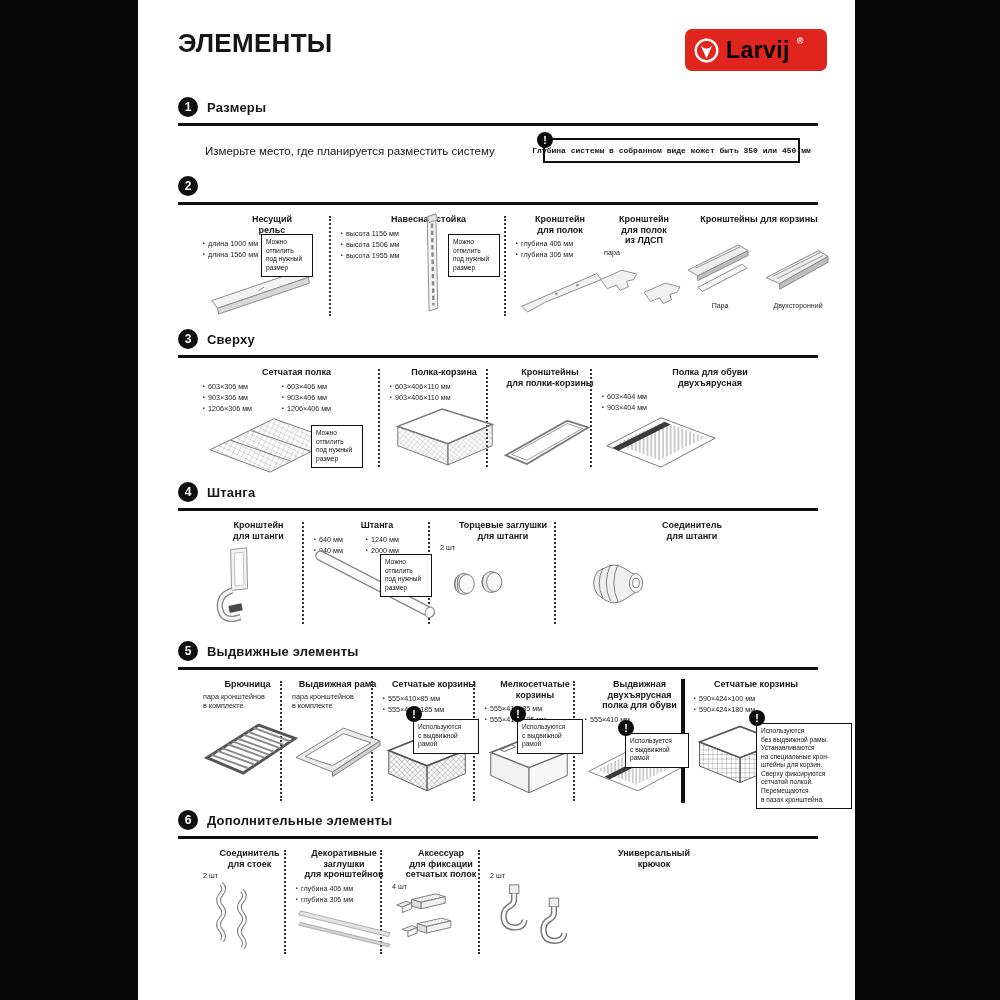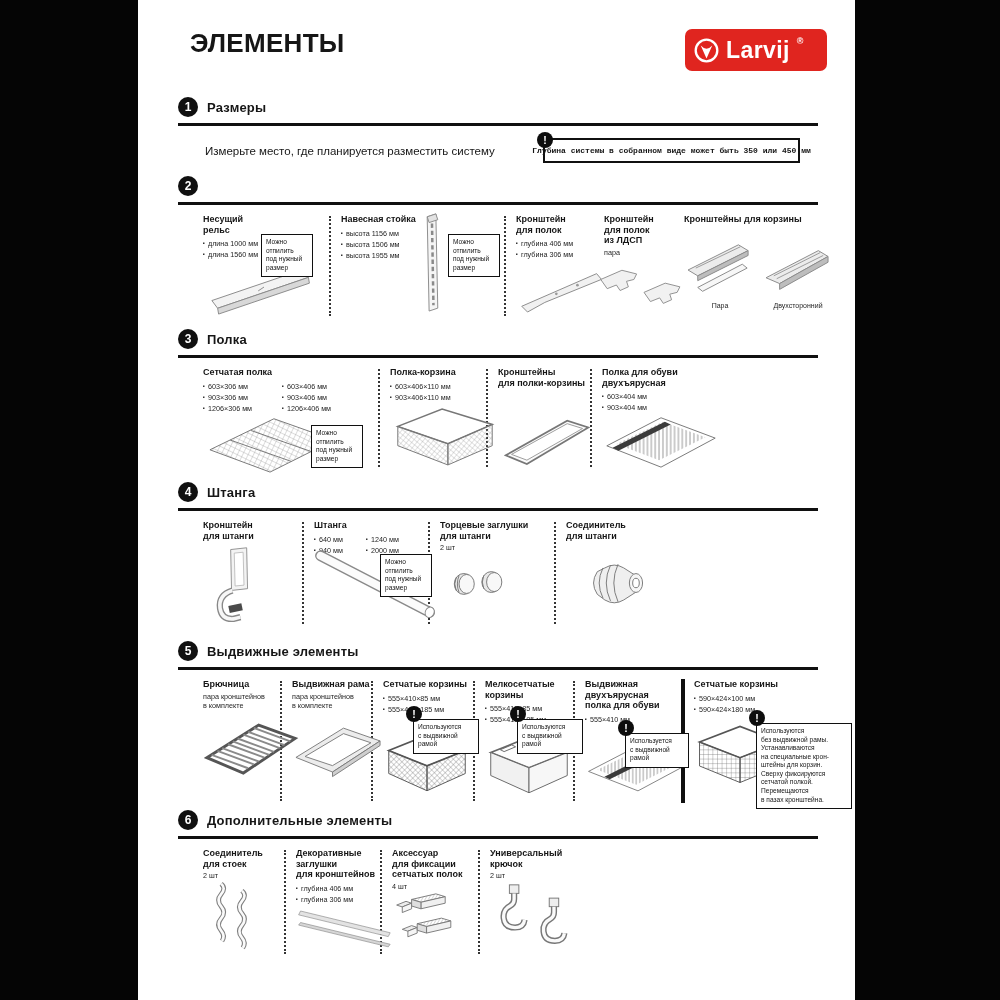--- a/index.html
+++ b/index.html
@@ -2,24 +2,24 @@
 <html><head>
 <meta charset="utf-8">
 <style>
   * { margin:0; padding:0; box-sizing:border-box; }
   html,body { background:#000; }
   body { font-family:"Liberation Sans","DejaVu Sans",sans-serif; color:#161616; }
   .stage { position:relative; width:1000px; height:1000px; background:#050505; margin:0 auto; overflow:hidden; }
   .page { position:absolute; left:138px; top:0; width:717px; height:1000px; background:#ffffff; }
 
   
-  .page-title { position:absolute; left:52px; top:28px; font-size:26px; font-weight:bold; letter-spacing:.3px; }
+  .page-title { position:absolute; left:40px; top:28px; font-size:26px; font-weight:bold; letter-spacing:.3px; }
   .logo { position:absolute; top:29px; right:28px; width:142px; height:42px; background:#e0251f; border-radius:7px;
           display:flex; align-items:center; padding:0 10px 0 8px; gap:6px; }
-  .logo-text { color:#ffffff; font-size:23px; font-weight:bold; letter-spacing:.4px; }
+  .logo-text { color:#000000; font-size:23px; font-weight:bold; letter-spacing:.4px; }
   .logo-reg { color:#fff; font-size:9px; vertical-align:top; position:relative; top:-9px; left:1px; font-weight:bold; }
 
   
   .sec { position:absolute; left:40px; width:640px; }
   .sec-head { display:flex; align-items:center; gap:9px; padding-bottom:6px; border-bottom:3px solid #101010; }
   .badge-num { flex:0 0 auto; width:20px; height:20px; border-radius:50%; background:#101010; color:#fff;
                font-size:12px; font-weight:bold; display:flex; align-items:center; justify-content:center; }
   .sec-title { font-size:13px; font-weight:bold; letter-spacing:.2px; }
 
   
@@ -32,21 +32,21 @@
           font-size:10.5px; font-weight:bold; display:flex; align-items:center; justify-content:center; z-index:6; }
   .alert .bang { left:-8px; top:-8px; }
 
   
   .row { display:flex; margin-top:9px; padding-left:25px; align-items:stretch; }
   .col { position:relative; flex:0 0 auto; }
   .col.grow { flex:1 1 auto; }
   .col.dd::before { content:""; position:absolute; left:-12px; top:2px; bottom:2px; border-left:2px dotted #343434; }
   .col.thick::before { content:""; position:absolute; left:-13px; top:0; bottom:0; border-left:4px solid #101010; }
 
-  .item-name { font-weight:bold; font-size:9px; line-height:1.18; white-space:pre-line; }
+  .item-name { font-weight:bold; font-size:9px; line-height:1.18; white-space:pre-line;text-align:center; }
   .specs { list-style:none; margin-top:3px; font-size:7.2px; line-height:1.55; color:#1e1e1e; }
   .specs li::before { content:"▪"; font-size:5.5px; margin-right:3px; position:relative; top:-1px; }
   .specs.cols2 { column-count:2; column-gap:8px; }
   .sub { font-size:7.2px; margin-top:2px; line-height:1.35; white-space:pre-line; color:#1e1e1e; }
 
   .art-abs { position:absolute; z-index:1; }
   .saw { position:absolute; border:1.6px solid #101010; background:#fff; padding:3px 4px 4px;
          font-size:6.6px; line-height:1.3; white-space:pre-line; z-index:3; }
   .note-w { position:absolute; z-index:4; }
   .note-box { border:1.6px solid #101010; background:#fff; padding:3px 4px 4px; font-size:6.6px; line-height:1.3; white-space:pre-line; }
@@ -175,21 +175,21 @@
             <div class="caption">Двухсторонний</div>
           </div>
         </div>
       </div>
     </div>
   </div>
 
   <div class="sec" style="top:329px">
     <div class="sec-head">
       <span class="badge-num">3</span>
-      <span class="sec-title">Полка</span>
+      <span class="sec-title">Сверху</span>
     </div>
     <div class="row" style="min-height:102px">
       <div class="col" style="width:187px">
         <div class="item-name">Сетчатая полка</div>
         <ul class="specs cols2" style="width:150px">
           <li>603×306 мм</li>
           <li>903×306 мм</li>
           <li>1206×306 мм</li>
           <li>603×406 мм</li>
           <li>903×406 мм</li>

